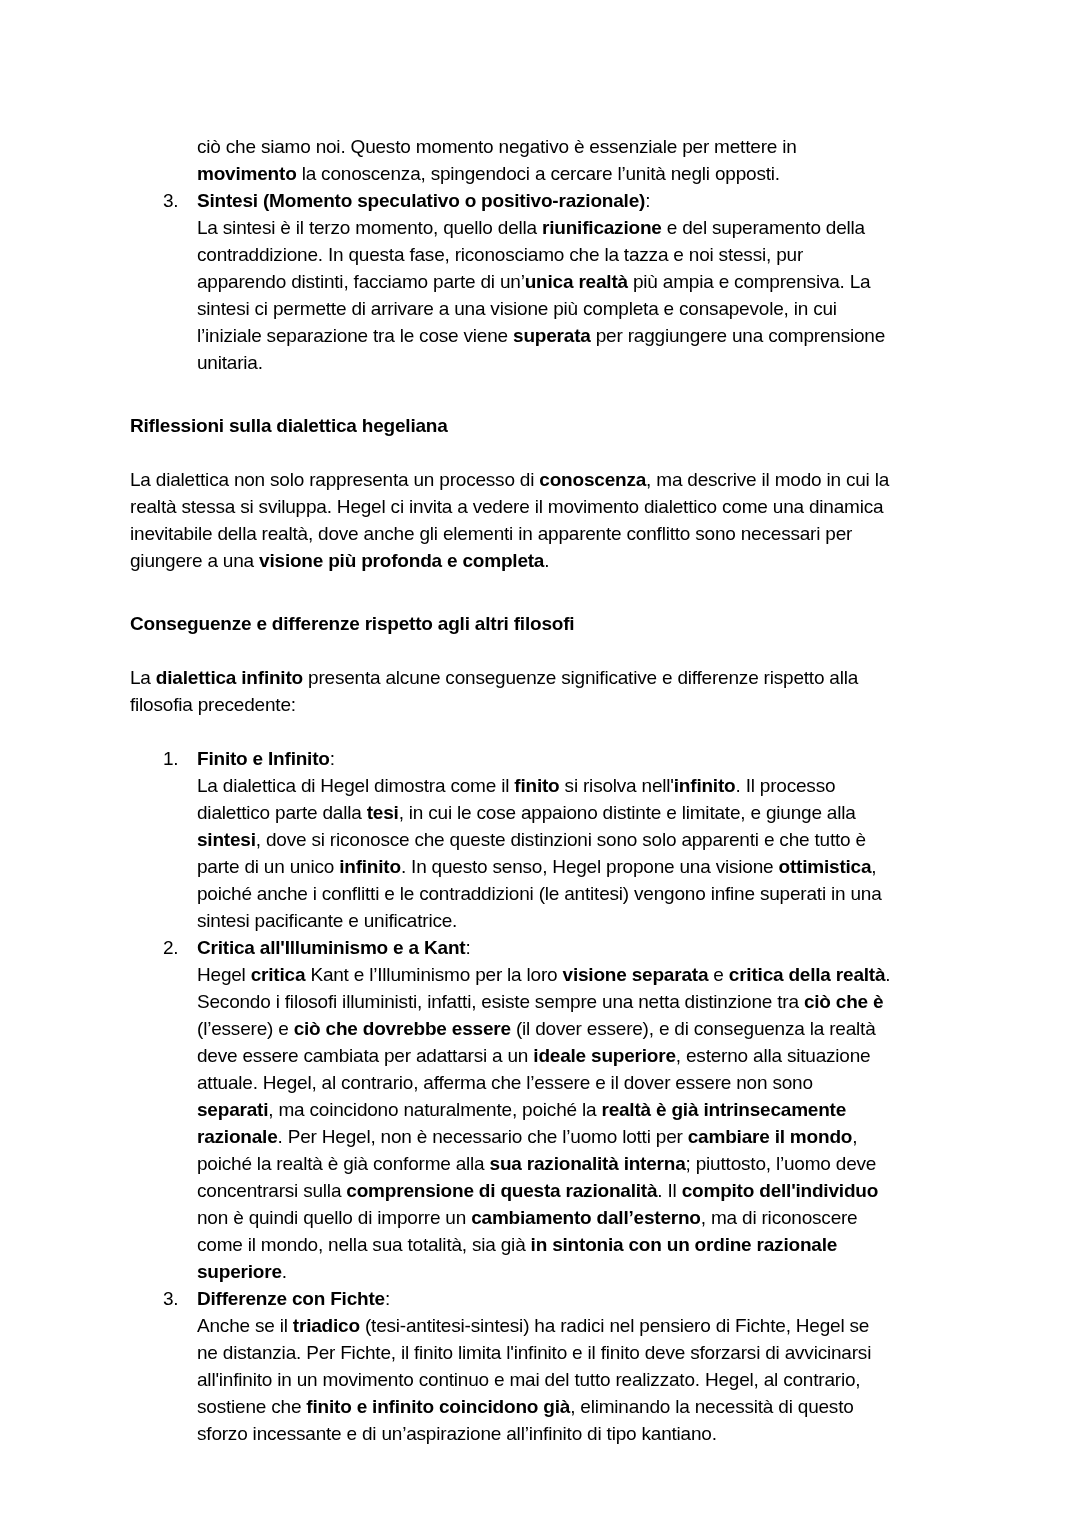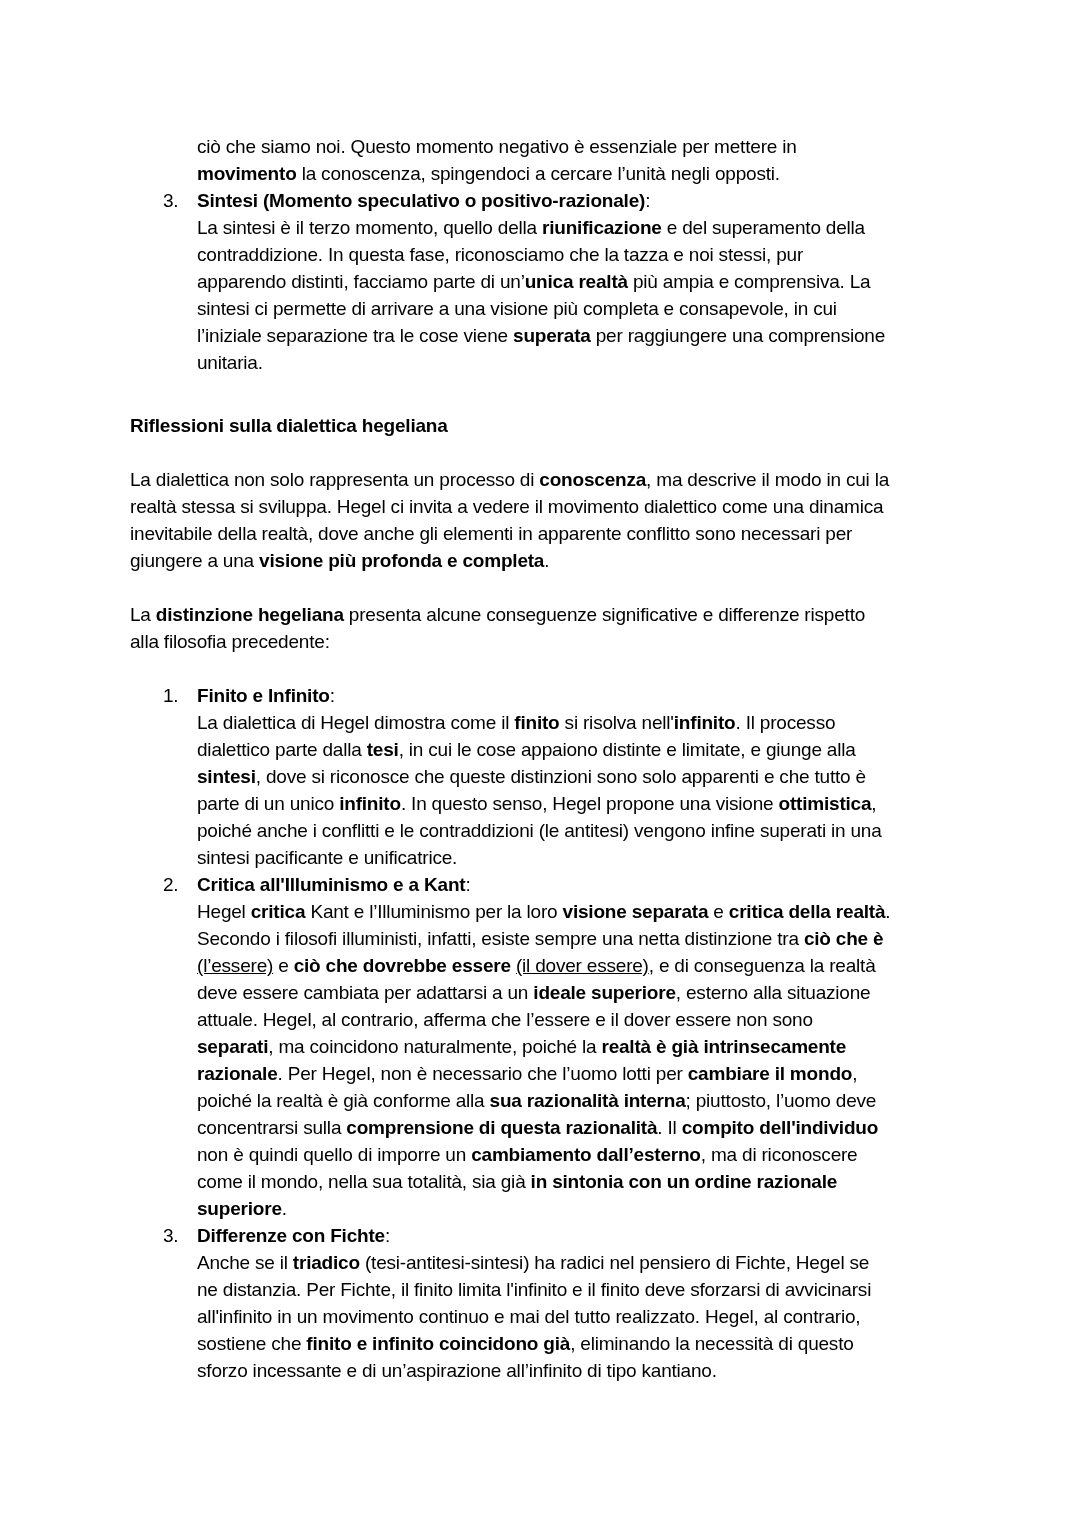--- a/index.html
+++ b/index.html
@@ -29,29 +29,30 @@
     position: relative;
     padding-left: 67px;
   }
   .list-item .num {
     position: absolute;
     left: 33px;
     top: 0;
   }
   .list-cont { padding-left: 67px; }
   span.b { font-weight: 700; }
-  span.u { text-decoration: underline; }
+  span.u { }
 </style>
 </head>
 <body>
 
 <div class="page" style="background: rgb(255, 255, 255); color: rgb(0, 0, 0);">
   <div>
       <div class="block list-cont"><span class="">ciò che siamo noi. Questo momento negativo è essenziale per mettere in </span><span class="b ">movimento</span><span class=""> la conoscenza, spingendoci a cercare l’unità negli opposti.</span></div>
       <div class="block list-item gap-after"><span class="num">3.</span><span class="b ">Sintesi (Momento speculativo o positivo-razionale)</span><span class="">:</span><br><span class="">La sintesi è il terzo momento, quello della </span><span class="b ">riunificazione</span><span class=""> e del superamento della contraddizione. In questa fase, riconosciamo che la tazza e noi stessi, pur apparendo distinti, facciamo parte di un’</span><span class="b ">unica realtà</span><span class=""> più ampia e comprensiva. La sintesi ci permette di arrivare a una visione più completa e consapevole, in cui l’iniziale separazione tra le cose viene </span><span class="b ">superata</span><span class=""> per raggiungere una comprensione unitaria.</span></div>
       <div class="block heading"><span class="b ">Riflessioni sulla dialettica hegeliana</span></div>
       <div class="block para"><span class="">La dialettica non solo rappresenta un processo di </span><span class="b ">conoscenza</span><span class="">, ma descrive il modo in cui la realtà stessa si sviluppa. Hegel ci invita a vedere il movimento dialettico come una dinamica inevitabile della realtà, dove anche gli elementi in apparente conflitto sono necessari per giungere a una </span><span class="b ">visione più profonda e completa</span><span class="">.</span></div>
-      <div class="block para"><span class="">La </span><span class="b ">distinzione hegeliana</span><span class=""> presenta alcune conseguenze significative e differenze rispetto alla filosofia precedente:</span></div>
+      <div class="block heading"><span class="b ">Conseguenze e differenze rispetto agli altri filosofi</span></div>
+      <div class="block para"><span class="">La </span><span class="b ">dialettica infinito</span><span class=""> presenta alcune conseguenze significative e differenze rispetto alla filosofia precedente:</span></div>
       <div class="block list-item"><span class="num">1.</span><span class="b ">Finito e Infinito</span><span class="">:</span><br><span class="">La dialettica di Hegel dimostra come il </span><span class="b ">finito</span><span class=""> si risolva nell'</span><span class="b ">infinito</span><span class="">. Il processo dialettico parte dalla </span><span class="b ">tesi</span><span class="">, in cui le cose appaiono distinte e limitate, e giunge alla </span><span class="b ">sintesi</span><span class="">, dove si riconosce che queste distinzioni sono solo apparenti e che tutto è parte di un unico </span><span class="b ">infinito</span><span class="">. In questo senso, Hegel propone una visione </span><span class="b ">ottimistica</span><span class="">, poiché anche i conflitti e le contraddizioni (le antitesi) vengono infine superati in una sintesi pacificante e unificatrice.</span></div>
       <div class="block list-item"><span class="num">2.</span><span class="b ">Critica all'Illuminismo e a Kant</span><span class="">:</span><br><span class="">Hegel </span><span class="b ">critica</span><span class=""> Kant e l’Illuminismo per la loro </span><span class="b ">visione separata</span><span class=""> e </span><span class="b ">critica della realtà</span><span class="">. Secondo i filosofi illuministi, infatti, esiste sempre una netta distinzione tra </span><span class="b ">ciò che è</span><span class=""> </span><span class="u">(l’essere)</span><span class=""> e </span><span class="b ">ciò che dovrebbe essere</span><span class=""> </span><span class="u">(il dover essere)</span><span class="">, e di conseguenza la realtà deve essere cambiata per adattarsi a un </span><span class="b ">ideale superiore</span><span class="">, esterno alla situazione attuale. Hegel, al contrario, afferma che l’essere e il dover essere non sono </span><span class="b ">separati</span><span class="">, ma coincidono naturalmente, poiché la </span><span class="b ">realtà è già intrinsecamente razionale</span><span class="">. Per Hegel, non è necessario che l’uomo lotti per </span><span class="b ">cambiare il mondo</span><span class="">, poiché la realtà è già conforme alla </span><span class="b ">sua razionalità interna</span><span class="">; piuttosto, l’uomo deve concentrarsi sulla </span><span class="b ">comprensione di questa razionalità</span><span class="">. Il </span><span class="b ">compito dell'individuo</span><span class=""> non è quindi quello di imporre un </span><span class="b ">cambiamento dall’esterno</span><span class="">, ma di riconoscere come il mondo, nella sua totalità, sia già </span><span class="b ">in sintonia con un ordine razionale superiore</span><span class="">.</span></div>
       <div class="block list-item"><span class="num">3.</span><span class="b ">Differenze con Fichte</span><span class="">:</span><br><span class="">Anche se il </span><span class="b ">triadico</span><span class=""> (tesi-antitesi-sintesi) ha radici nel pensiero di Fichte, Hegel se ne distanzia. Per Fichte, il finito limita l'infinito e il finito deve sforzarsi di avvicinarsi all'infinito in un movimento continuo e mai del tutto realizzato. Hegel, al contrario, sostiene che </span><span class="b ">finito e infinito coincidono già</span><span class="">, eliminando la necessità di questo sforzo incessante e di un’aspirazione all’infinito di tipo kantiano.</span></div>
     </div>
 </div>
 
 </body></html>

